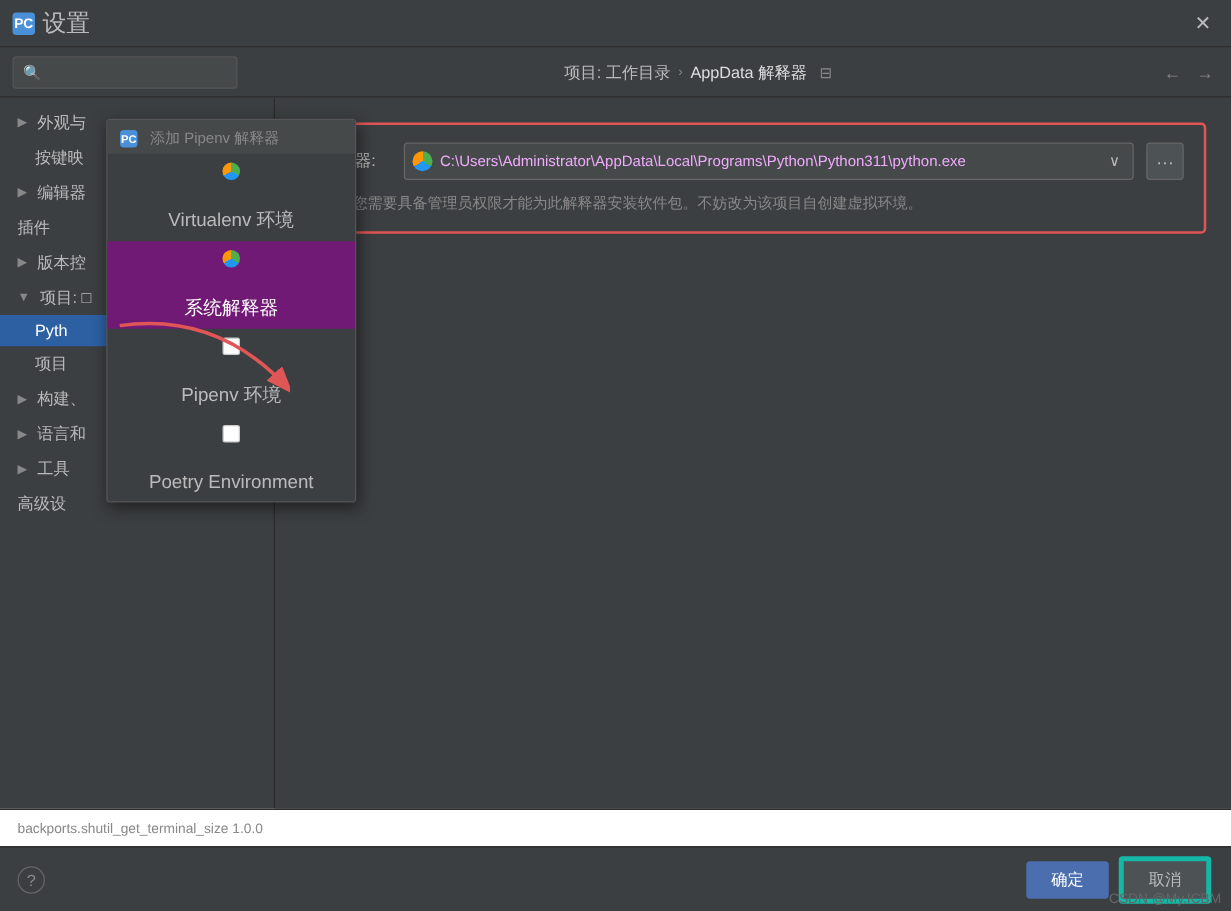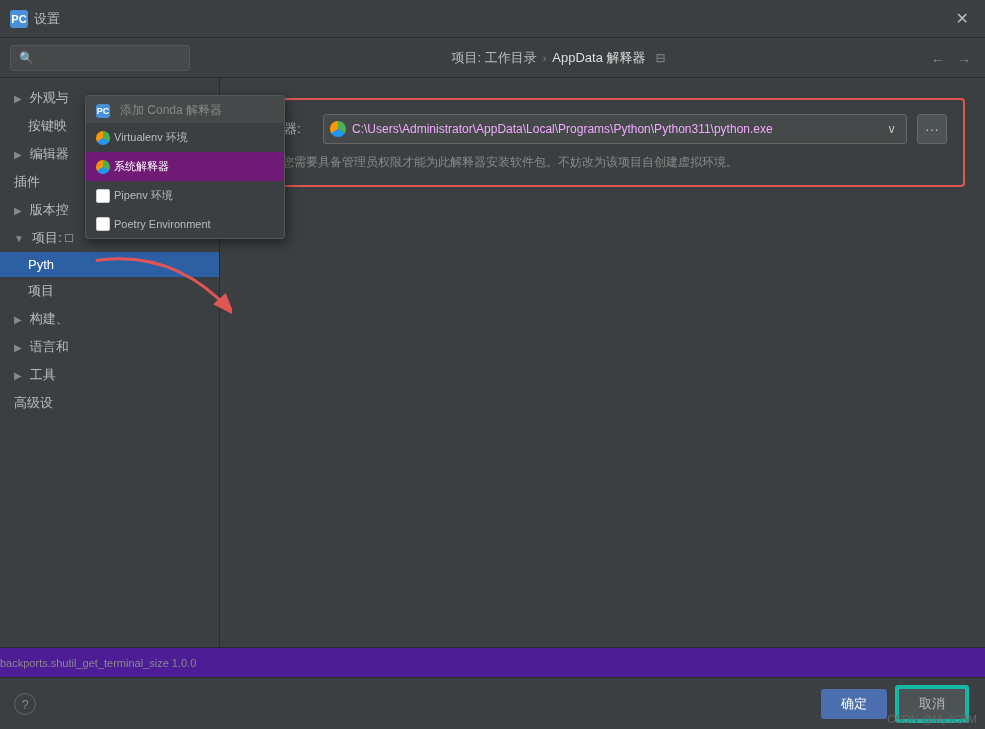--- a/index.html
+++ b/index.html
@@ -42,21 +42,21 @@
       align-items: center;
       justify-content: center;
       font-size: 11px;
       font-weight: bold;
       color: white;
       margin-right: 6px;
       flex-shrink: 0;
     }
     .title-bar-text {
       color: #bbbbbb;
-      font-size: 13px;
+      font-size: 19px;
     }
     .title-bar-close {
       margin-left: auto;
       color: #bbbbbb;
       font-size: 16px;
       cursor: pointer;
       padding: 2px 6px;
     }
 
     
@@ -266,25 +266,25 @@
       left: 100px;
       top: 180px;
       width: 120px;
       height: 80px;
       pointer-events: none;
     }
 
     
     .status-bar {
       height: 30px;
-      background: #4c1d95;
+      background: #ffffff;
       border-top: 1px solid #2b2b2b;
       display: flex;
       align-items: center;
-      padding: 0 0;
+      padding: 0 14px;
       flex-shrink: 0;
       overflow: hidden;
     }
     .status-text {
       color: #888;
       font-size: 11px;
     }
 
     
     .dialog-buttons {
@@ -337,23 +337,24 @@
       border: 1px solid #555;
       border-radius: 3px;
       z-index: 10;
       box-shadow: 2px 4px 12px rgba(0,0,0,0.5);
     }
     .popup-item {
       display: flex;
       align-items: center;
       padding: 7px 10px;
       color: #bbbbbb;
-      font-size: 11px;
-      cursor: pointer;
-      gap: 4px;
+      font-size: 15px;
+      cursor: pointer;
+      gap: 23px;
+      flex-direction: column;
     }
     .popup-item.active-popup { background: #701a75; color: white; }
 
     .add-interpreter-header {
       display: flex;
       align-items: center;
       padding: 6px 10px 4px 10px;
       color: #888;
       font-size: 12px;
       background: #45494a;
@@ -438,21 +439,21 @@
         <span>工具</span>
       </div>
       <div class="sidebar-item">
         <span>高级设</span>
       </div>
     </div>
 
     <div class="popup-panel">
       <div class="add-interpreter-header">
         <div class="title-bar-icon" style="width:14px;height:14px;font-size:9px;">PC</div>
-        <span>添加 Conda 解释器</span>
+        <span>添加 Pipenv 解释器</span>
       </div>
 
       <div class="popup-item">
         <div class="icon-virtualenv item-icon"></div>
         <span>Virtualenv 环境</span>
       </div>
       <div class="popup-item active-popup">
         <div class="icon-system item-icon"></div>
         <span>系统解释器</span>
       </div>

